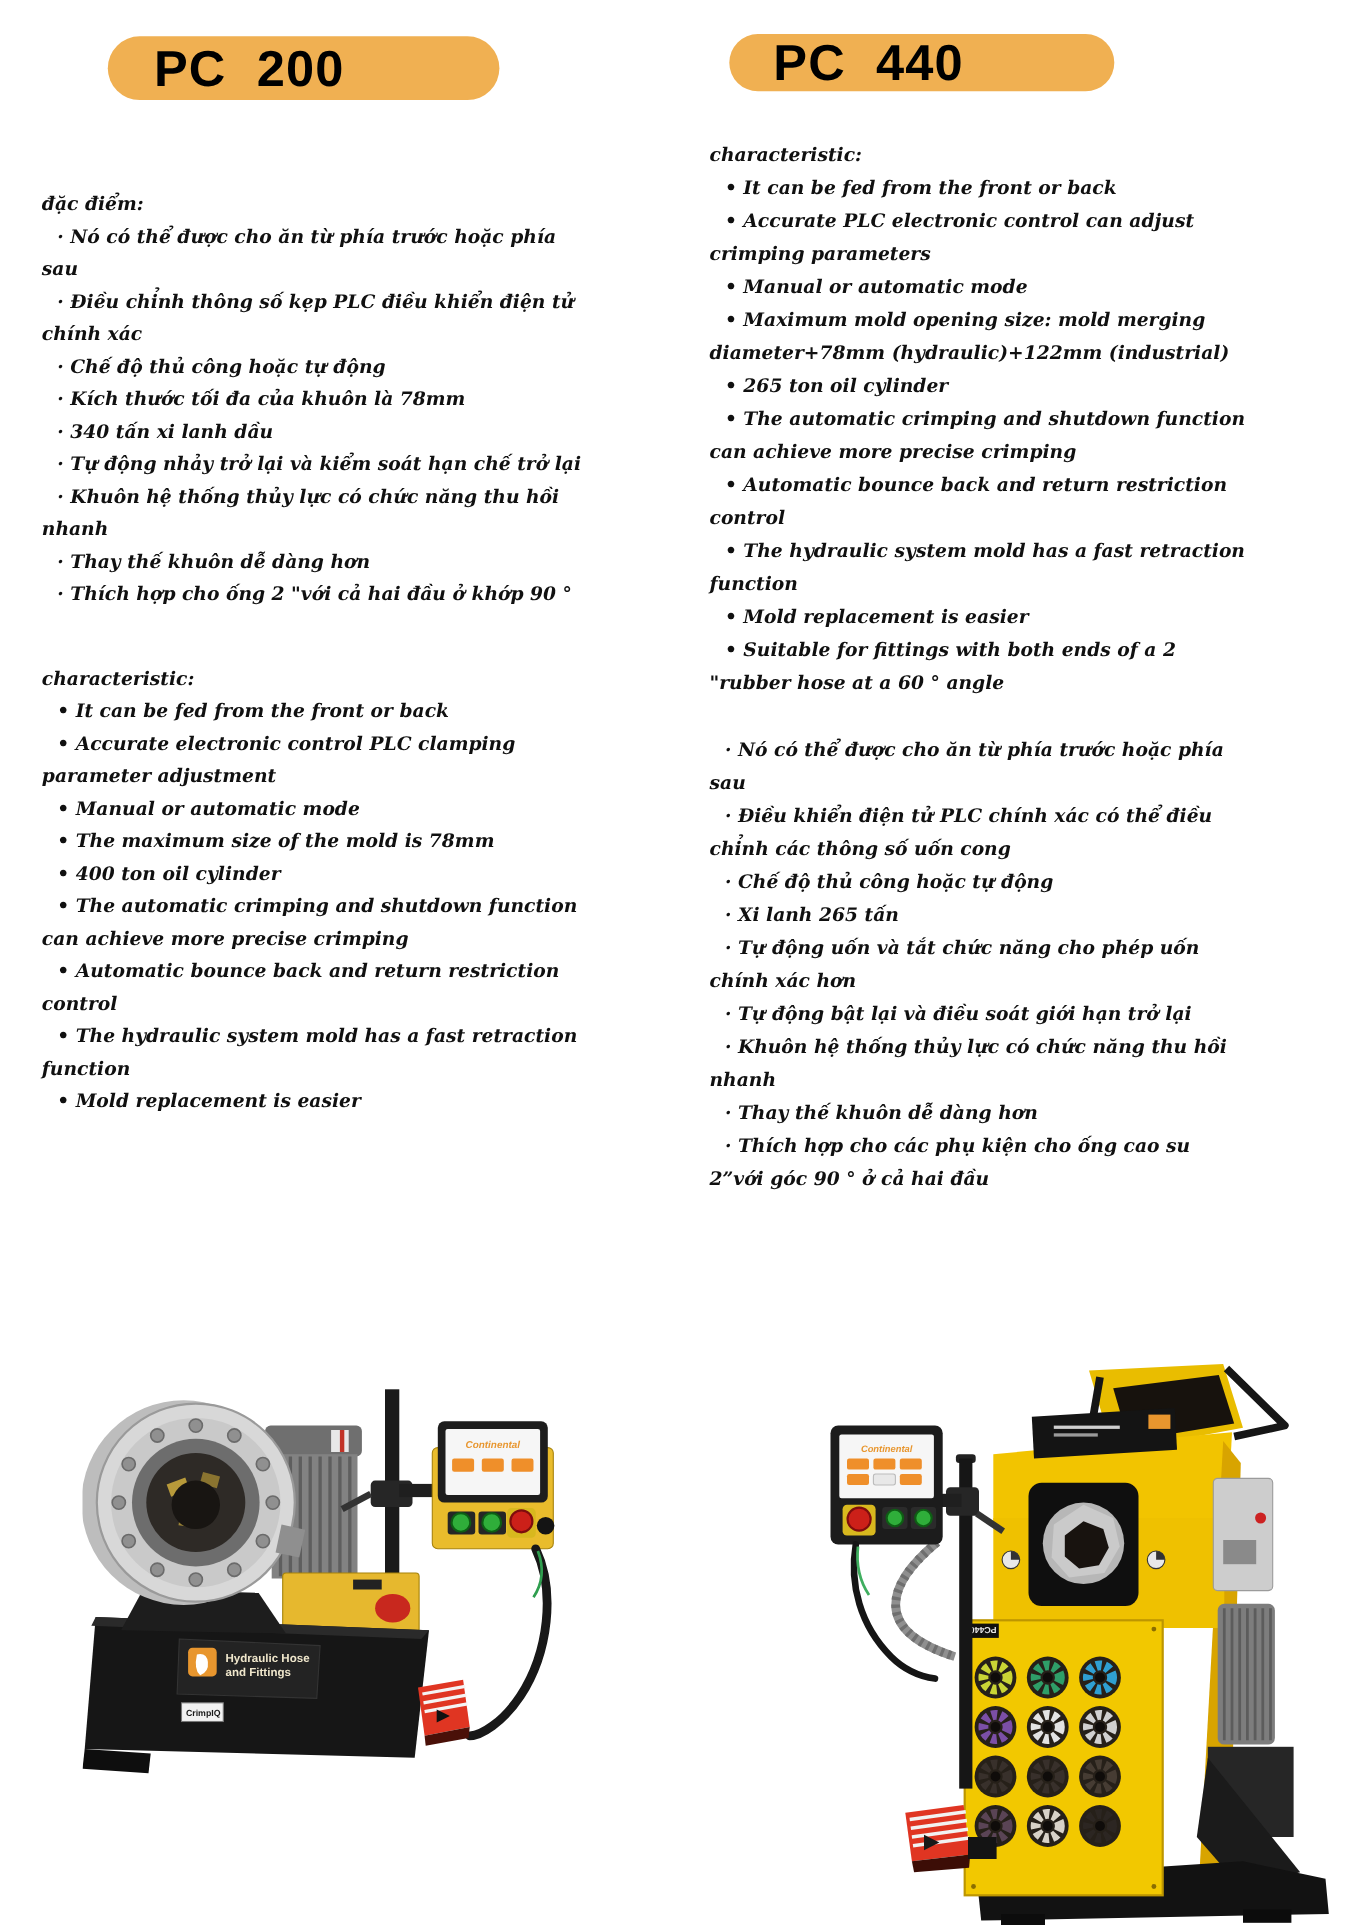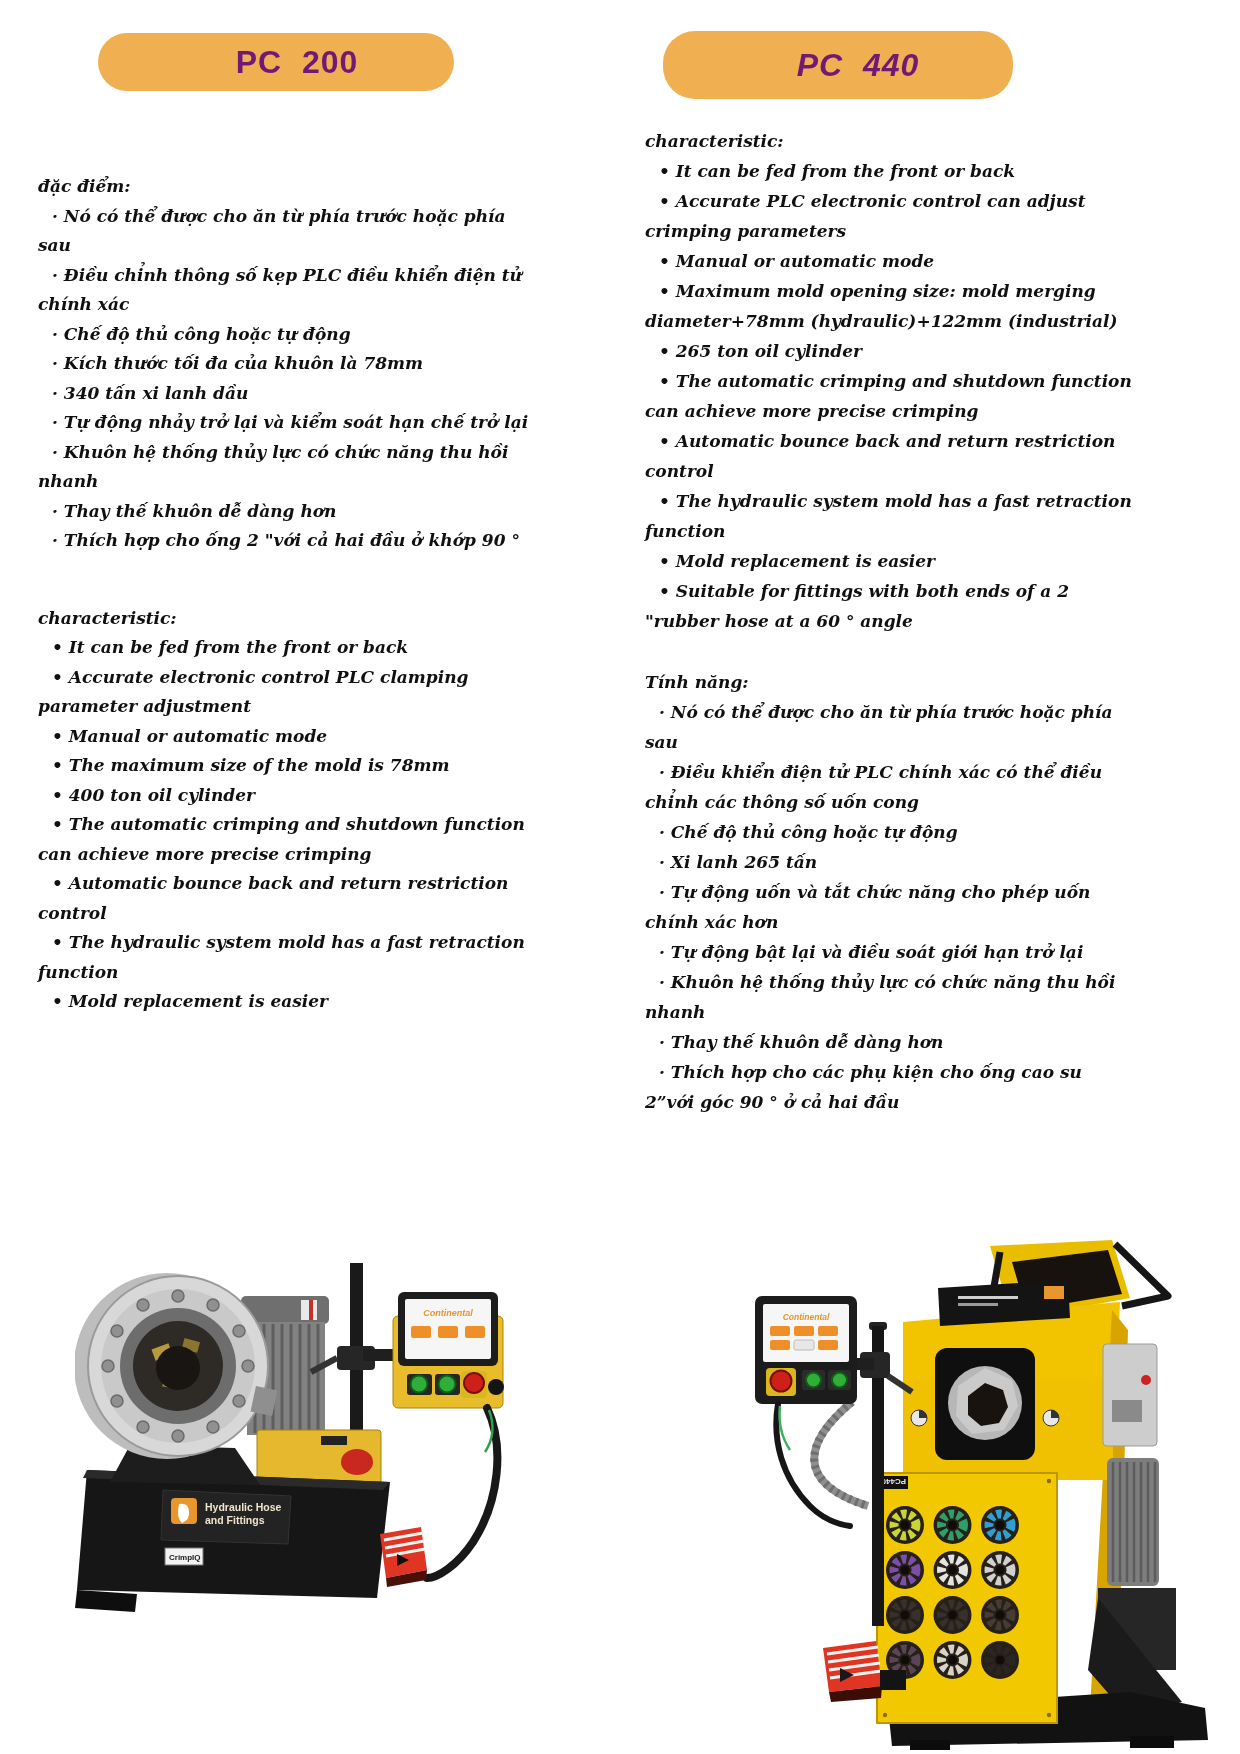--- a/index.html
+++ b/index.html
@@ -1,22 +1,22 @@
 <!DOCTYPE html>
 <html style="--pill-bg: #f0b052; --logo-orange: #e8962e; --estop-red: #cc2019; --button-green: #2fae3a; --pedal-red: #e03522; --machine-yellow: #f2c400; --steel-light: #d8d8d8;"><head>
 <meta charset="utf-8">
 <style>
   html,body{margin:0;padding:0;background:#ffffff;}
   body{width:1240px;height:1754px;position:relative;overflow:hidden;
        font-family:"DejaVu Serif","Liberation Serif",serif;color:#101010;}
   .pill{position:absolute;background:var(--pill-bg);border-radius:32px;
-        font-family:"Liberation Sans",sans-serif;font-weight:700;font-size:32px;
-        color:#701a75;display:flex;align-items:center;white-space:pre;letter-spacing:1px;justify-content:center;}
+        font-family:"Liberation Sans",sans-serif;font-weight:700;font-size:46px;
+        color:#000000;display:flex;align-items:center;white-space:pre;letter-spacing:1px;}
   #pill-left{left:98px;top:33px;width:314px;height:58px;padding-left:42px;}
-  #pill-right{left:663px;top:31px;width:310px;height:68px;padding-left:40px;font-style:italic;}
+  #pill-right{left:663px;top:31px;width:310px;height:52px;padding-left:40px;}
   .col{position:absolute;font-weight:700;font-style:italic;font-size:17px;z-index:2;}
   #col-left{left:38px;top:172px;width:500px;line-height:29.5px;}
   #col-right{left:645px;top:126px;width:492px;line-height:30px;}
   .sec-title{margin:0;}
   .li{margin:0;text-indent:14px;}
   #col-left .sec + .sec{margin-top:48px;}
   #col-right .sec + .sec{margin-top:31px;}
   .machine{position:absolute;z-index:1;}
   #machine-left{left:75px;top:1150px;width:470px;height:470px;}
   #machine-right{left:660px;top:1240px;width:555px;height:514px;}
@@ -73,21 +73,20 @@
         <p class="li">• Maximum mold opening size: mold merging diameter+78mm (hydraulic)+122mm (industrial)</p>
         <p class="li">• 265 ton oil cylinder</p>
         <p class="li">• The automatic crimping and shutdown function can achieve more precise crimping</p>
         <p class="li">• Automatic bounce back and return restriction control</p>
         <p class="li">• The hydraulic system mold has a fast retraction function</p>
         <p class="li">• Mold replacement is easier</p>
         <p class="li">• Suitable for fittings with both ends of a 2 "rubber hose at a 60 ° angle</p>
       </div>
   </div>
   <div class="sec">
-    <p class="sec-title">Tính năng:</p>
     <div>
         <p class="li">· Nó có thể được cho ăn từ phía trước hoặc phía sau</p>
         <p class="li">· Điều khiển điện tử PLC chính xác có thể điều chỉnh các thông số uốn cong</p>
         <p class="li">· Chế độ thủ công hoặc tự động</p>
         <p class="li">· Xi lanh 265 tấn</p>
         <p class="li">· Tự động uốn và tắt chức năng cho phép uốn chính xác hơn</p>
         <p class="li">· Tự động bật lại và điều soát giới hạn trở lại</p>
         <p class="li">· Khuôn hệ thống thủy lực có chức năng thu hồi nhanh</p>
         <p class="li">· Thay thế khuôn dễ dàng hơn</p>
         <p class="li">· Thích hợp cho các phụ kiện cho ống cao su 2”với góc 90 ° ở cả hai đầu</p>

